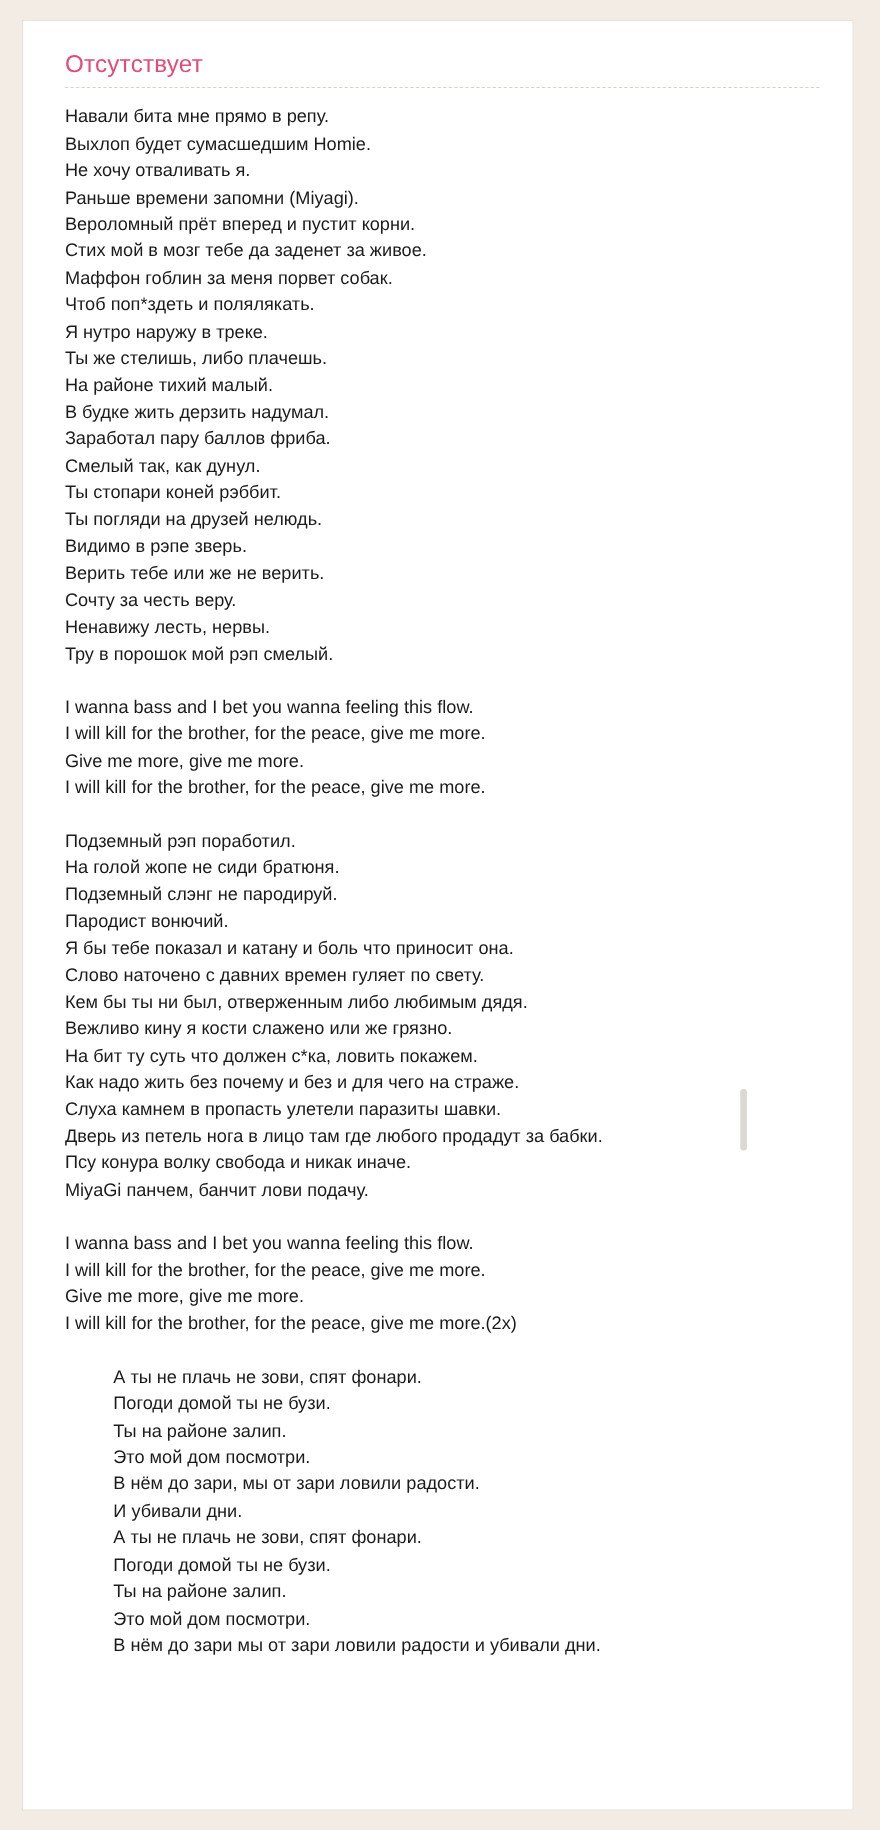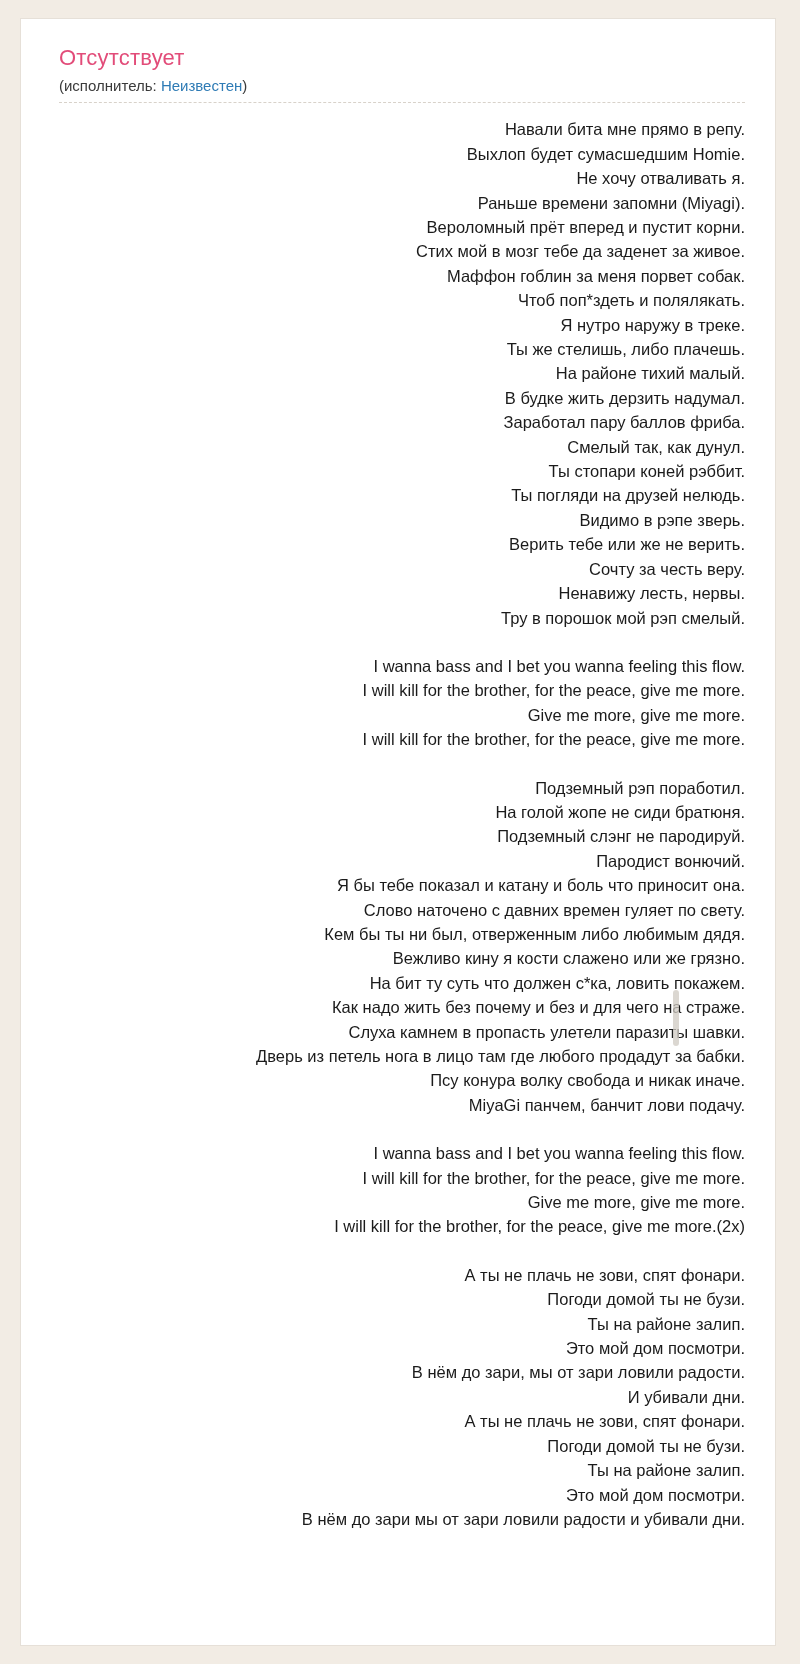--- a/index.html
+++ b/index.html
@@ -56,21 +56,21 @@
     height: 0;
   }
   .lyrics {
     font-size: 16.5px;
     line-height: 24.4px;
     color: #1b1b1b;
     white-space: pre-wrap;
     word-wrap: break-word;
     font-family: "Liberation Sans", sans-serif;
   }
-  .lyrics .stanza { margin: 0 0 24px 0; text-align: right; }
+  .lyrics .stanza { margin: 0 0 24px 0; }
   .lyrics .stanza:last-child { margin-bottom: 0; margin-left: 44px; }
   .line { display: block; }
   
   .scroll-hint {
     position: absolute;
     top: 990px;
     right: 4px;
     width: 6px;
     height: 56px;
     background: #cfc9c1;
@@ -79,24 +79,20 @@
   }
 </style>
 </head>
 <body>
 
 <div class="page">
   <div class="sheet">
 
     <h1 class="title">Отсутствует</h1>
 
-    <div class="performer">
-      <span class="label">(исполнитель:</span>
-      <a class="name" href="#">Неизвестен</a><span class="paren">)</span>
-    </div>
 
     <hr class="divider">
 
     <div class="lyrics"><p class="stanza"><span class="line">Навали бита мне прямо в репу.</span><span class="line">Выхлоп будет сумасшедшим Homie.</span><span class="line">Не хочу отваливать я.</span><span class="line">Раньше времени запомни (Miyagi).</span><span class="line">Вероломный прёт вперед и пустит корни.</span><span class="line">Стих мой в мозг тебе да заденет за живое.</span><span class="line">Маффон гоблин за меня порвет собак.</span><span class="line">Чтоб поп*здеть и полялякать.</span><span class="line">Я нутро наружу в треке.</span><span class="line">Ты же стелишь, либо плачешь.</span><span class="line">На районе тихий малый.</span><span class="line">В будке жить дерзить надумал.</span><span class="line">Заработал пару баллов фриба.</span><span class="line">Смелый так, как дунул.</span><span class="line">Ты стопари коней рэббит.</span><span class="line">Ты погляди на друзей нелюдь.</span><span class="line">Видимо в рэпе зверь.</span><span class="line">Верить тебе или же не верить.</span><span class="line">Сочту за честь веру.</span><span class="line">Ненавижу лесть, нервы.</span><span class="line">Тру в порошок мой рэп смелый.</span></p><p class="stanza"><span class="line">I wanna bass and I bet you wanna feeling this flow.</span><span class="line">I will kill for the brother, for the peace, give me more.</span><span class="line">Give me more, give me more.</span><span class="line">I will kill for the brother, for the peace, give me more.</span></p><p class="stanza"><span class="line">Подземный рэп поработил.</span><span class="line">На голой жопе не сиди братюня.</span><span class="line">Подземный слэнг не пародируй.</span><span class="line">Пародист вонючий.</span><span class="line">Я бы тебе показал и катану и боль что приносит она.</span><span class="line">Слово наточено с давних времен гуляет по свету.</span><span class="line">Кем бы ты ни был, отверженным либо любимым дядя.</span><span class="line">Вежливо кину я кости слажено или же грязно.</span><span class="line">На бит ту суть что должен с*ка, ловить покажем.</span><span class="line">Как надо жить без почему и без и для чего на страже.</span><span class="line">Слуха камнем в пропасть улетели паразиты шавки.</span><span class="line">Дверь из петель нога в лицо там где любого продадут за бабки.</span><span class="line">Псу конура волку свобода и никак иначе.</span><span class="line">MiyaGi панчем, банчит лови подачу.</span></p><p class="stanza"><span class="line">I wanna bass and I bet you wanna feeling this flow.</span><span class="line">I will kill for the brother, for the peace, give me more.</span><span class="line">Give me more, give me more.</span><span class="line">I will kill for the brother, for the peace, give me more.(2x)</span></p><p class="stanza"><span class="line">А ты не плачь не зови, спят фонари.</span><span class="line">Погоди домой ты не бузи.</span><span class="line">Ты на районе залип.</span><span class="line">Это мой дом посмотри.</span><span class="line">В нём до зари, мы от зари ловили радости.</span><span class="line">И убивали дни.</span><span class="line">А ты не плачь не зови, спят фонари.</span><span class="line">Погоди домой ты не бузи.</span><span class="line">Ты на районе залип.</span><span class="line">Это мой дом посмотри.</span><span class="line">В нём до зари мы от зари ловили радости и убивали дни.</span></p></div>
 
   </div>
   <div class="scroll-hint"></div>
 </div>
 
 </body></html>

